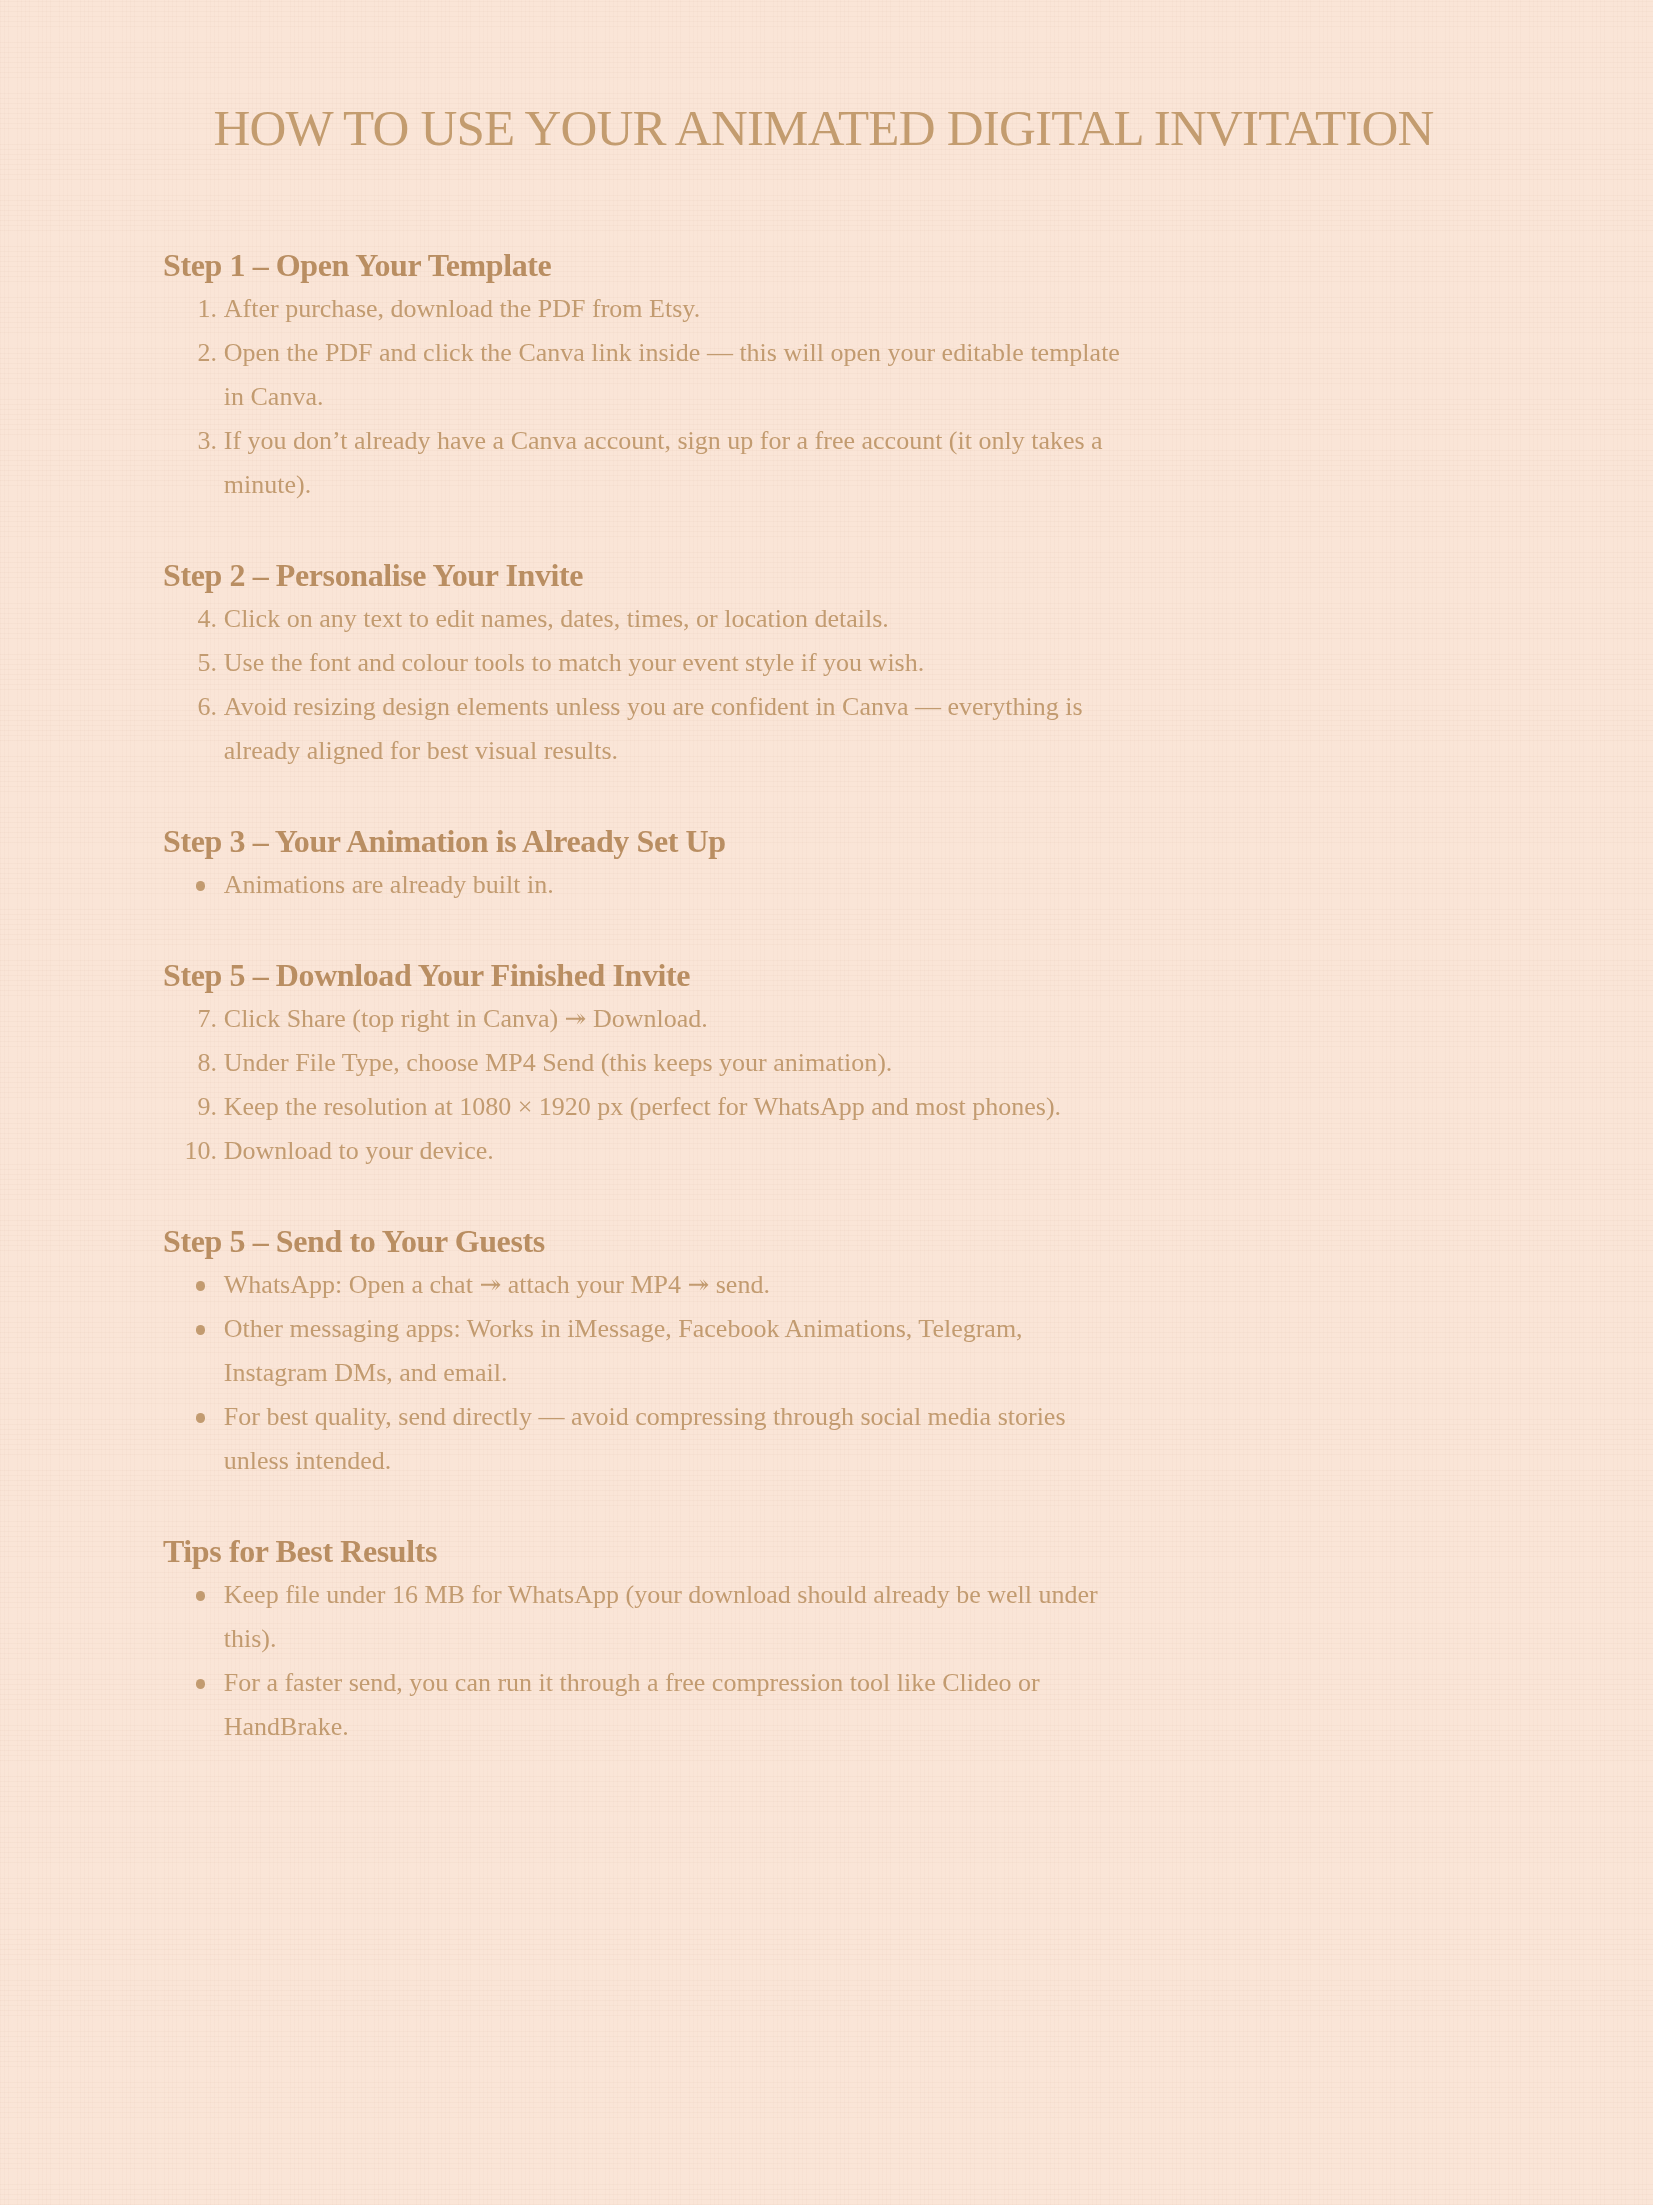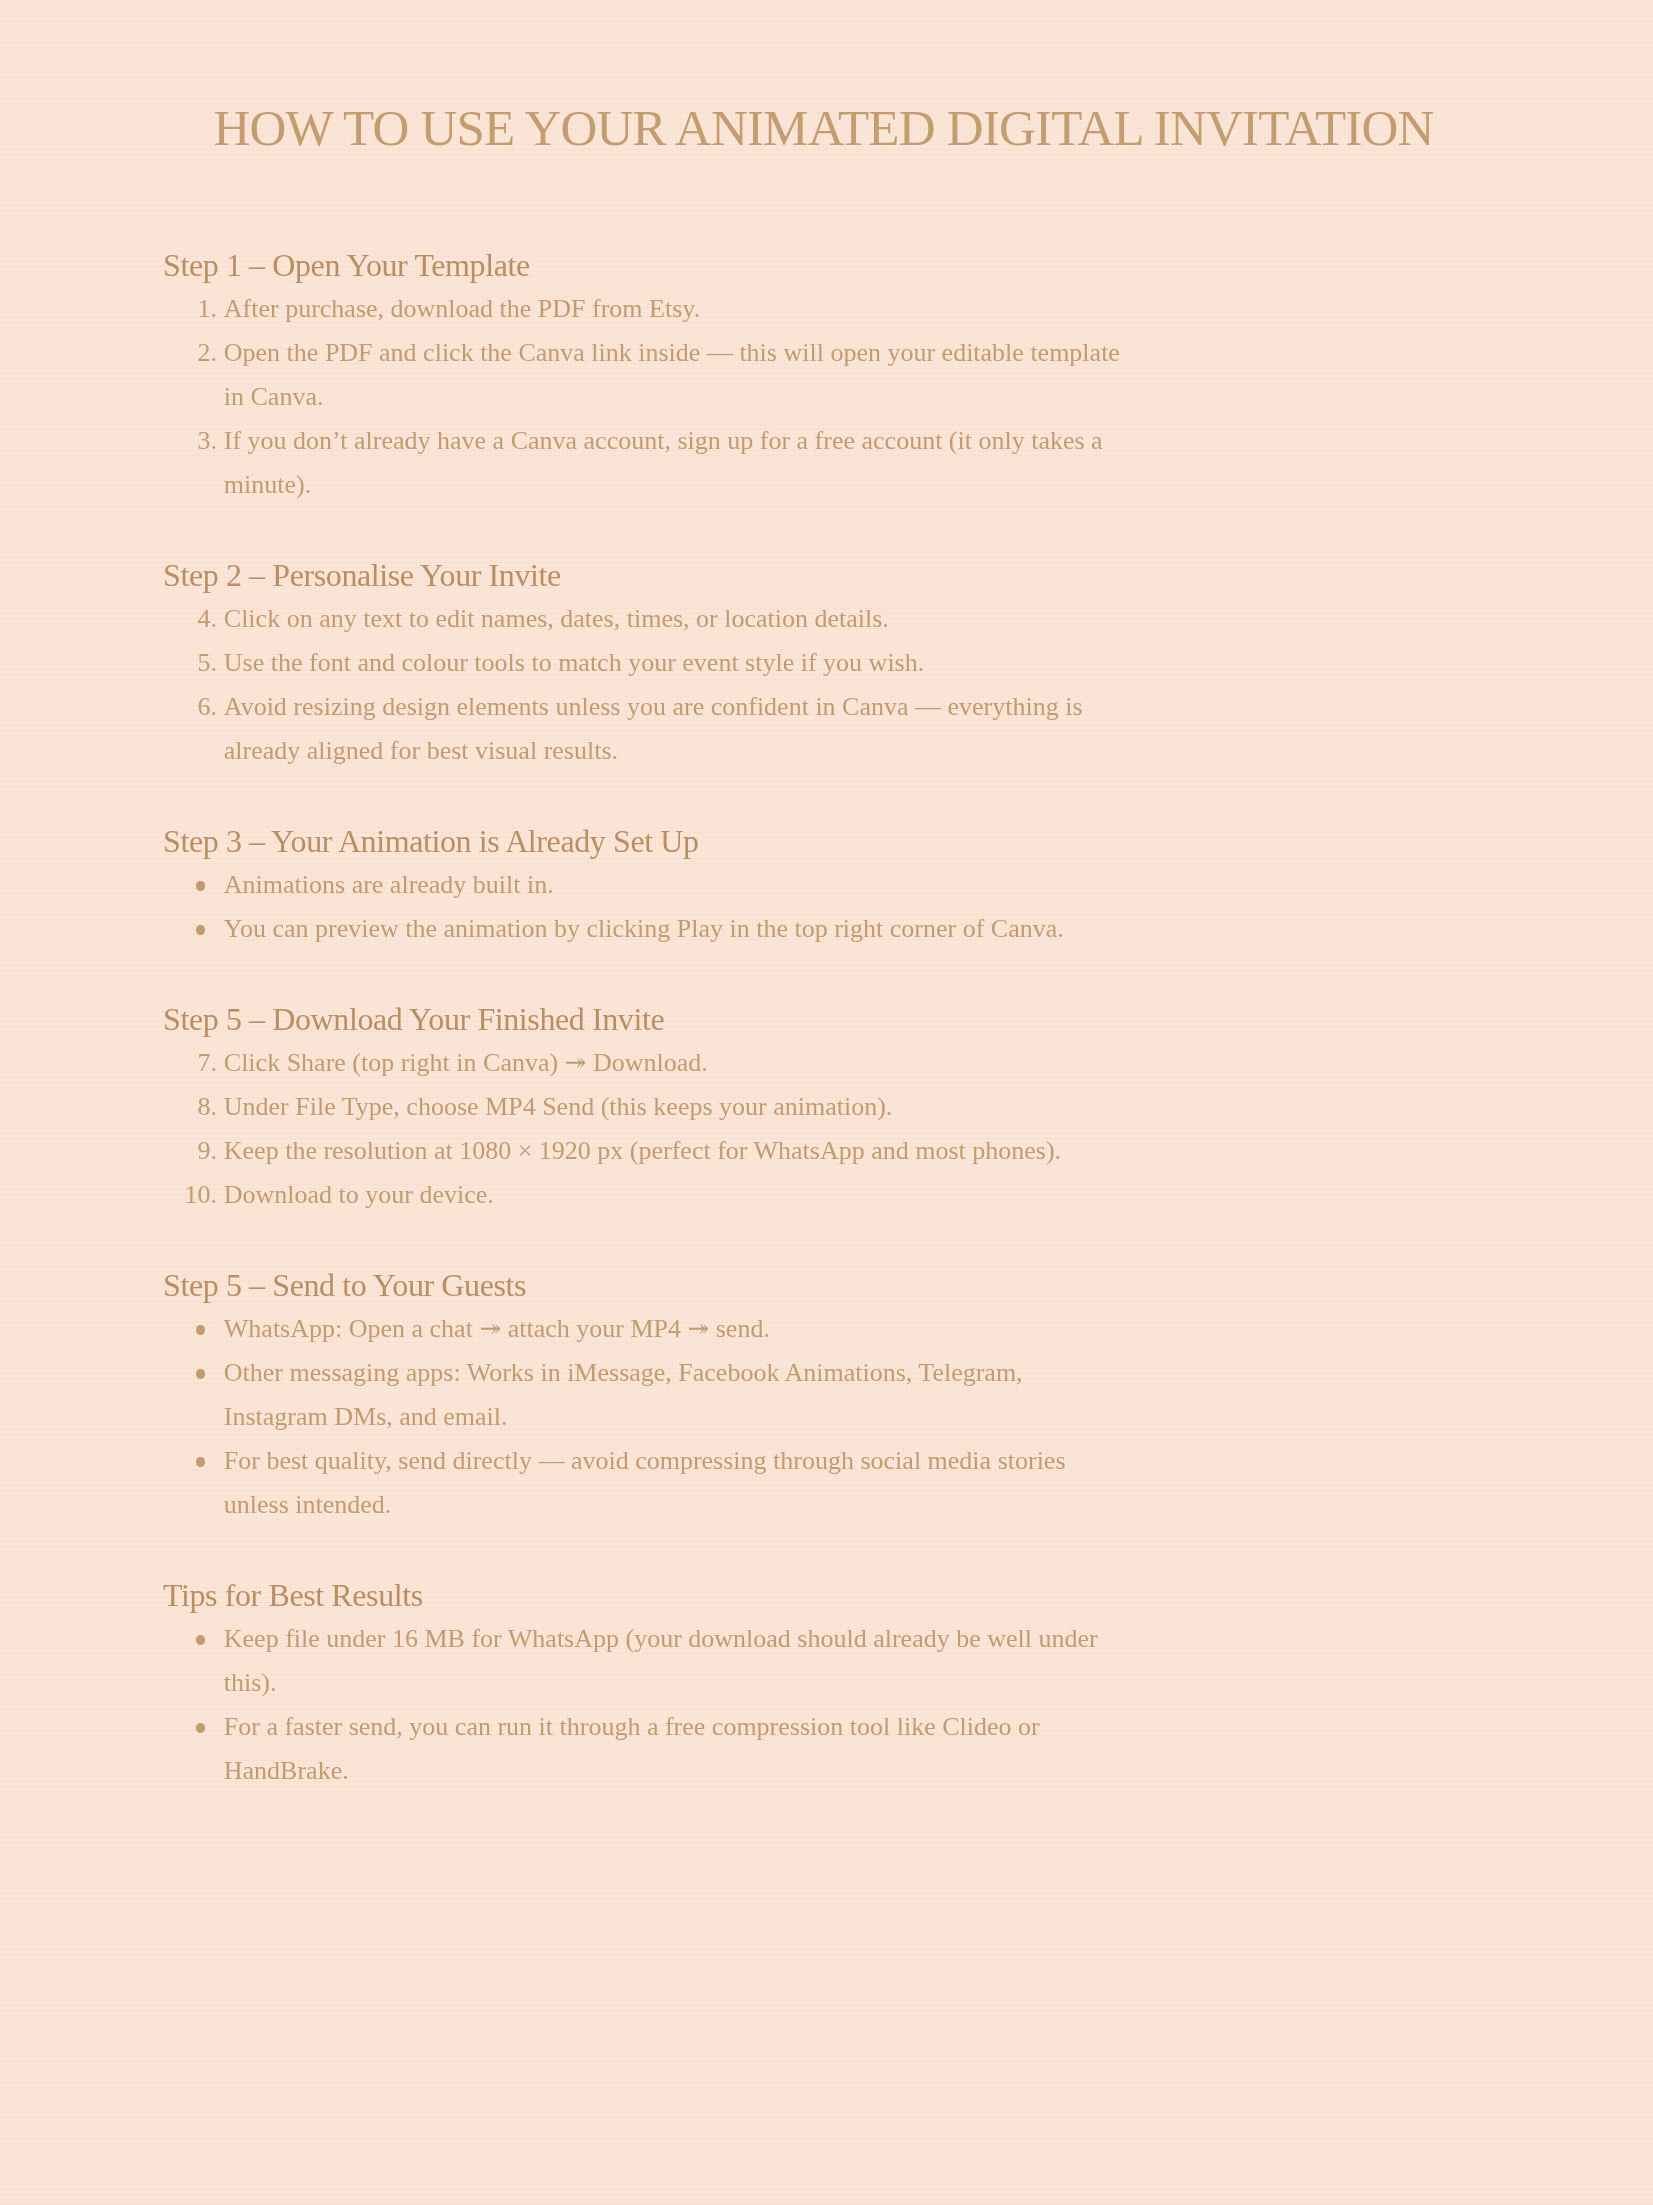--- a/index.html
+++ b/index.html
@@ -32,21 +32,21 @@
     letter-spacing:-0.8px;
     color:var(--title);
   }
   .sections{margin-top:85px;}
   .section{margin-top:46px;}
   .section:first-child{margin-top:0;}
   .section-heading{
     margin:0;
     font-size:32px;
     line-height:44px;
-    font-weight:400;
+    font-weight:700;
     letter-spacing:-0.4px;
     color:var(--heading);
   }
   .list{margin:0;padding:0;}
   .item{
     display:flex;
     align-items:flex-start;
     color:var(--body);
     font-size:26px;
     line-height:44px;
@@ -117,24 +117,20 @@
         </div>
   </section>
 
   <section class="section">
     <h2 class="section-heading">Step 3 – Your Animation is Already Set Up</h2>
     <div class="list bulleted">
           <div class="item">
             <span class="marker"><span class="dot"></span></span>
             <div class="text">Animations are already built in.</div>
           </div>
-          <div class="item">
-            <span class="marker"><span class="dot"></span></span>
-            <div class="text">You can preview the animation by clicking Play in the top right corner of Canva.</div>
-          </div>
         </div>
   </section>
 
   <section class="section">
     <h2 class="section-heading">Step 5 – Download Your Finished Invite</h2>
     <div class="list numbered">
           <div class="item">
             <span class="marker">7.</span>
             <div class="text">Click Share (top right in Canva) ↠ Download.</div>
           </div>

